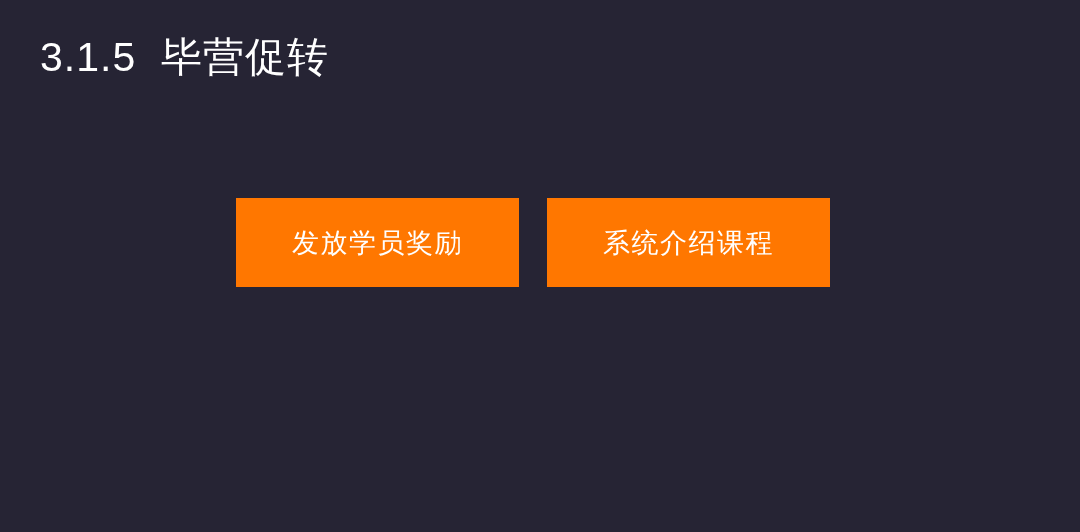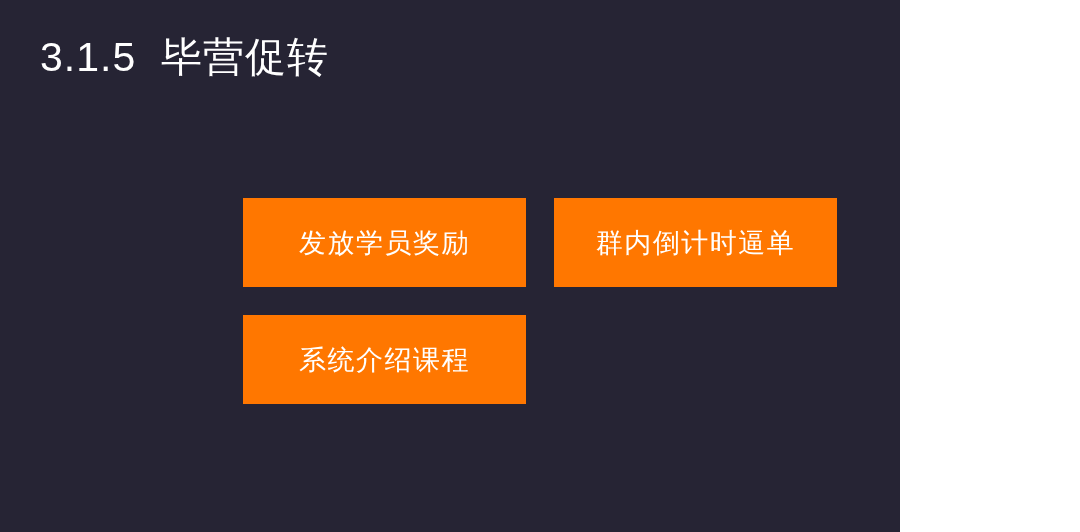--- a/index.html
+++ b/index.html
@@ -8,40 +8,40 @@
     padding: 0;
   }
   body {
     width: 1080px;
     height: 532px;
     overflow: hidden;
     font-family: "Liberation Sans", "DejaVu Sans", sans-serif;
   }
   #slide {
     position: relative;
-    width: 900px;
+    width: 1080px;
     height: 532px;
     background: #262434;
     box-sizing: border-box;
   }
   #slide-title {
     position: absolute;
     left: 40px;
     top: 31px;
     font-size: 41px;
     line-height: 52px;
     letter-spacing: 1px;
     color: #ffffff;
     font-weight: 400;
     white-space: pre;
     font-family: "Liberation Sans", "DejaVu Sans", sans-serif;
   }
   #card-grid {
     position: absolute;
-    left: 243px;
+    left: 236px;
     top: 198px;
     width: 625px;
     display: grid;
     grid-template-columns: 283px 283px;
     grid-template-rows: 89px 89px;
     column-gap: 59px;
     row-gap: 66px;
     gap: 28px;
   }
   .card {
@@ -69,22 +69,19 @@
 
   <div id="slide-title">3.1.5  毕营促转</div>
 
   <div id="card-grid">
 
     <div class="card">
       <span class="card-label">发放学员奖励</span>
     </div>
 
 
-    <div class="card">
-      <span class="card-label">群内倒计时逼单</span>
-    </div>
 
     <div class="card">
       <span class="card-label">系统介绍课程</span>
     </div>
 
   </div>
 </div>
 
 </body></html>

